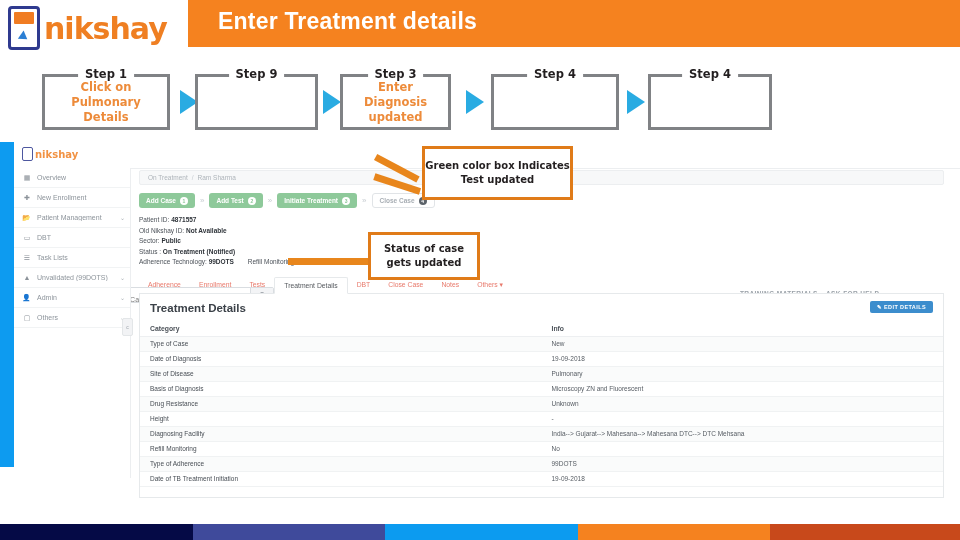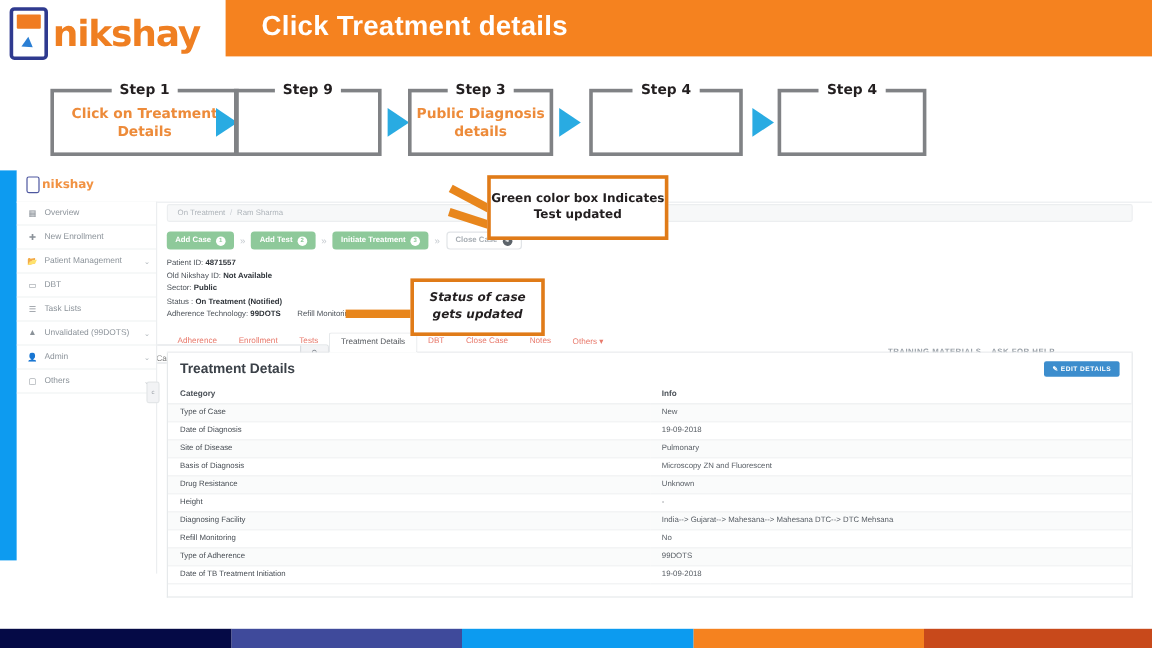--- a/index.html
+++ b/index.html
@@ -106,38 +106,38 @@
 </style>
 </head>
 <body>
 
 <div class="logo-wrap">
   <div class="logo-phone"></div>
   <div class="logo-text">nikshay</div>
 </div>
 
 <div class="title-band">
-  <span>Click Treatment details</span>
+  <span>Enter Treatment details</span>
 </div>
 
 <div class="steps">
-  <div class="step" style="left:42px;width:157px;">
+  <div class="step" style="left:42px;width:128px;">
     <div class="step-label">Step 1</div>
-    <div class="step-text">Click on Treatment Details</div>
+    <div class="step-text">Click on Pulmonary Details</div>
   </div>
   <div class="arrow" style="left:180px;"></div>
 
   <div class="step" style="left:195px;width:123px;">
     <div class="step-label">Step 9</div>
   </div>
   <div class="arrow" style="left:323px;"></div>
 
-  <div class="step" style="left:340px;width:121px;">
+  <div class="step" style="left:340px;width:111px;">
     <div class="step-label">Step 3</div>
-    <div class="step-text">Public Diagnosis details</div>
+    <div class="step-text">Enter Diagnosis updated</div>
   </div>
   <div class="arrow" style="left:466px;"></div>
 
   <div class="step" style="left:491px;width:128px;">
     <div class="step-label">Step 4</div>
   </div>
   <div class="arrow" style="left:627px;"></div>
 
   <div class="step" style="left:648px;width:124px;">
     <div class="step-label">Step 4</div>
@@ -331,26 +331,26 @@
               <td>19-09-2018</td>
             </tr>
         </tbody>
       </table>
     </div>
   </div>
 </div>
 
 <div class="ptr" style="left:370px;top:176px;width:48px;height:7px;transform:rotate(28deg);transform-origin:right center;"></div>
 <div class="ptr" style="left:372px;top:188px;width:48px;height:7px;transform:rotate(18deg);transform-origin:right center;"></div>
-<div class="callout" style="left:406px;top:146px;width:145px;height:48px;text-align:center;">
+<div class="callout" style="left:422px;top:146px;width:145px;height:48px;text-align:center;">
   <span>Green color box Indicates Test updated</span>
 </div>
 
 <div class="ptr" style="left:288px;top:258px;width:80px;height:7px;"></div>
-<div class="callout" style="left:342px;top:232px;width:106px;height:42px;font-style:italic;">
+<div class="callout" style="left:368px;top:232px;width:106px;height:42px;">
   <span>Status of case gets updated</span>
 </div>
 
 <div class="footer">
   <div style="width:193px;background:#050A46;"></div>
   <div style="width:192px;background:#3F4A9B;"></div>
   <div style="width:193px;background:#0C9BF0;"></div>
   <div style="width:192px;background:#F5821F;"></div>
   <div style="width:190px;background:#C8491B;"></div>
 </div>

